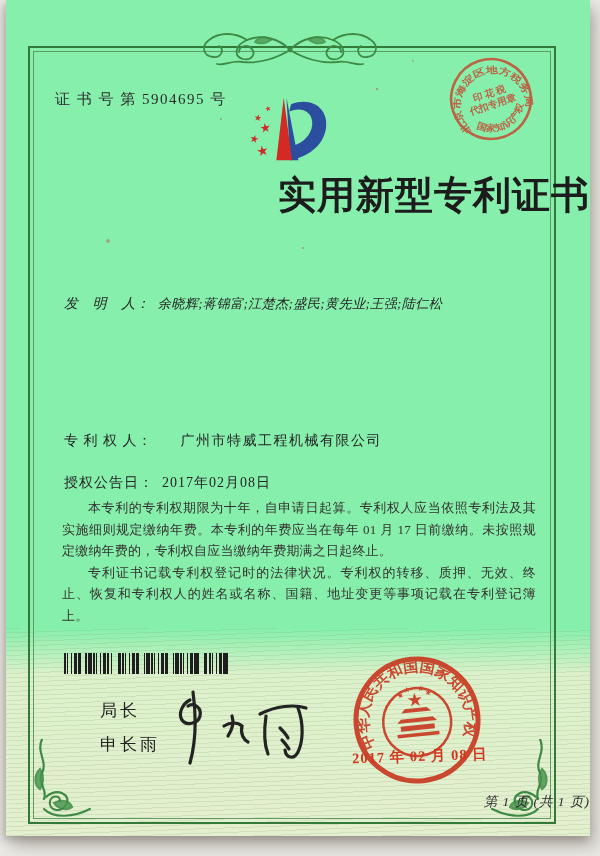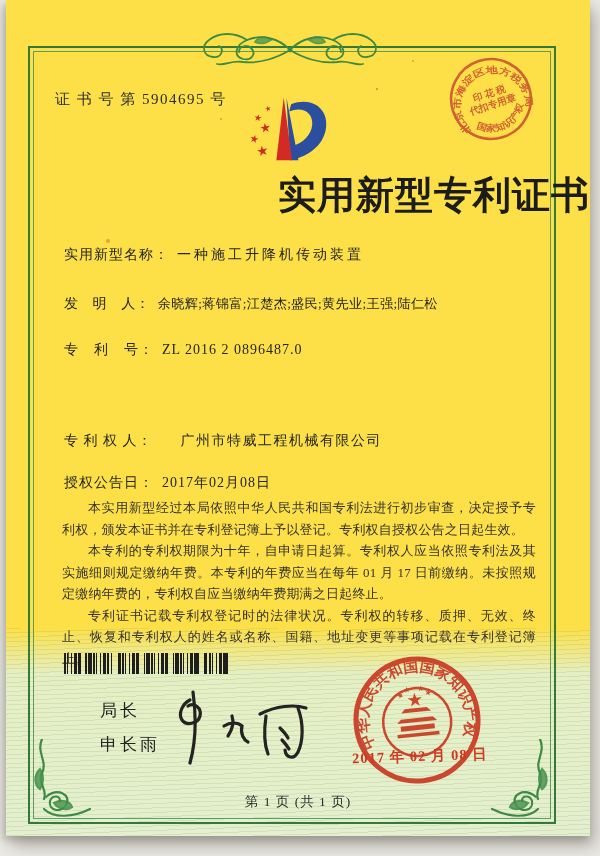--- a/index.html
+++ b/index.html
@@ -1,54 +1,54 @@
 <!DOCTYPE html>
 <html><head>
 <meta charset="utf-8">
 <style>
   html,body{margin:0;padding:0;}
   body{font-family:"Liberation Serif","DejaVu Serif",serif;}
   .scan{position:relative;width:600px;height:856px;background:#eceae5;overflow:hidden;}
-  .page{position:absolute;left:6px;top:0;right:10px;bottom:20px;background:#fde047;
+  .page{position:absolute;left:6px;top:0;right:10px;bottom:20px;background:#86efac;
         box-shadow:-3px 4px 8px rgba(100,95,85,.38), 6px 10px 16px rgba(105,100,90,.42);}
   .green-zone{position:absolute;left:0;right:0;top:628px;bottom:0;z-index:0;
         background:linear-gradient(180deg, rgba(228,240,206,0) 0, rgba(228,240,206,.92) 46px, #e4efd0 100%);}
   .green-stripes{position:absolute;inset:0;opacity:.55;
         background:repeating-linear-gradient(178deg, rgba(122,170,96,.35) 0 1px, rgba(0,0,0,0) 1px 4.5px);}
   .frame-outer{position:absolute;left:22px;top:46px;width:524px;height:774px;
         border:2.5px solid #337a39;z-index:1;}
   .frame-inner{position:absolute;inset:3px;border:1px solid #5e9c62;}
   .flourish-top{position:absolute;left:189px;top:32px;z-index:2;}
   .flourish-corner{position:absolute;top:739px;z-index:2;}
   .fl-left{left:26px;}
   .fl-right{left:482px;transform:scaleX(-1);}
   .cert-no{position:absolute;left:49px;top:90px;font-size:15px;letter-spacing:1.5px;color:#2c2c2c;z-index:3;}
   .logo{position:absolute;left:240px;top:90px;z-index:3;}
   .title{position:absolute;left:0;right:0;top:170px;text-align:right;font-size:38px;
         font-weight:bold;color:#1c1c1c;letter-spacing:1px;z-index:3;}
   .row{position:absolute;left:58px;font-size:14px;color:#252525;letter-spacing:1px;z-index:3;white-space:nowrap;}
   .row .val{margin-left:8px;}
   .row-name .val{letter-spacing:3px;}
-  .row-inventors{font-size:13.2px;letter-spacing:.3px;}
+  .row-inventors{font-size:13.2px;letter-spacing:.3px;font-style:italic;}
   .row-company .val{letter-spacing:1.5px;margin-left:28px;}
   .paras{position:absolute;left:56px;width:474px;top:497px;z-index:3;color:#35332f;}
   .paras p{margin:0;font-size:13px;line-height:21.5px;text-align:justify;text-indent:2em;letter-spacing:.2px;}
   .barcode{position:absolute;left:58px;top:653px;width:168px;height:21px;z-index:3;
         background:repeating-linear-gradient(90deg,#1e1e1e 0 2px,rgba(0,0,0,0) 2px 3px,
         #1e1e1e 3px 4px,rgba(0,0,0,0) 4px 7px,#1e1e1e 7px 8px,rgba(0,0,0,0) 8px 10px,
         #1e1e1e 10px 13px,rgba(0,0,0,0) 13px 14.5px);}
   .director{position:absolute;left:66px;top:699px;z-index:3;font-size:17px;color:#222;letter-spacing:3px;margin-left:28px;}
   .director div{margin-bottom:11px;}
   .signature{position:absolute;left:154px;top:686px;z-index:4;}
   .seal{position:absolute;left:341px;top:650px;z-index:4;transform:rotate(-6deg);opacity:.92;}
   .seal-date{position:absolute;left:346px;top:747px;z-index:5;font-size:14.5px;font-weight:bold;
         color:#d03820;letter-spacing:1px;transform:rotate(-2deg);white-space:nowrap;}
   .tax-stamp{position:absolute;left:440px;top:54px;z-index:3;transform:rotate(-18deg);opacity:.82;}
-  .footer{position:absolute;left:0;right:0;top:793px;text-align:center;font-size:13.5px;color:#2e2e2e;
-        letter-spacing:1px;z-index:3;}
+  .footer{position:absolute;left:0;right:0;top:793px;text-align:right;font-size:13.5px;color:#2e2e2e;
+        letter-spacing:1px;z-index:3;font-style:italic;}
   .specks{position:absolute;left:370px;top:88px;width:2px;height:2px;border-radius:50%;
         background:rgba(205,45,40,.55);z-index:3;
         box-shadow:-74px 159px 0 rgba(200,40,40,.45), -269px 152px 0 1px rgba(190,50,50,.35),
         -156px 30px 0 rgba(200,40,40,.4), -25px 478px 0 rgba(190,60,50,.3), 36px -28px 0 rgba(205,45,40,.4);}
 </style>
 </head>
 <body>
 
 <div class="scan">
   <div class="page">
@@ -109,38 +109,31 @@
       <path d="M49,15 C74,6 90,22 87,41 C84,62 65,72 52,75 L49,61 C62,57 71,49 72,37 C73,23 60,17 47,23 Z" fill="#2b4f9e"></path>
       <use href="#star" transform="translate(24,20) scale(3.2) rotate(-15)" fill="#d42a26"></use>
       <use href="#star" transform="translate(13,30) scale(4) rotate(10)" fill="#d42a26"></use>
       <use href="#star" transform="translate(21,41) scale(5.5) rotate(-8)" fill="#d42a26"></use>
       <use href="#star" transform="translate(9,53) scale(4.6) rotate(14)" fill="#d42a26"></use>
       <use href="#star" transform="translate(18,66) scale(6) rotate(-12)" fill="#d42a26"></use>
     </svg>
 
     <div class="title">实用新型专利证书</div>
 
-    <div class="row row-name" style="top:246px">
-      <span>实用新型名称：</span><span class="val">一种施工升降机传动装置</span>
-    </div>
     <div class="row row-inventors" style="top:295px">
       <span style="font-size:14px">发　明　人：</span><span class="val">余晓辉;蒋锦富;江楚杰;盛民;黄先业;王强;陆仁松</span>
     </div>
-    <div class="row" style="top:341px">
-      <span>专　利　号：</span><span class="val">ZL 2016 2 0896487.0</span>
-    </div>
     <div class="row row-company" style="top:432px">
       <span>专 利 权 人：</span><span class="val">广州市特威工程机械有限公司</span>
     </div>
     <div class="row" style="top:474px">
       <span>授权公告日：</span><span class="val">2017年02月08日</span>
     </div>
 
     <div class="paras">
-      <p>本实用新型经过本局依照中华人民共和国专利法进行初步审查，决定授予专利权，颁发本证书并在专利登记簿上予以登记。专利权自授权公告之日起生效。</p>
       <p>本专利的专利权期限为十年，自申请日起算。专利权人应当依照专利法及其实施细则规定缴纳年费。本专利的年费应当在每年 01 月 17 日前缴纳。未按照规定缴纳年费的，专利权自应当缴纳年费期满之日起终止。</p>
       <p>专利证书记载专利权登记时的法律状况。专利权的转移、质押、无效、终止、恢复和专利权人的姓名或名称、国籍、地址变更等事项记载在专利登记簿上。</p>
     </div>
 
     <div class="barcode"></div>
 
     <div class="director">
       <div>局长</div>
       <div>申长雨</div>
     </div>

